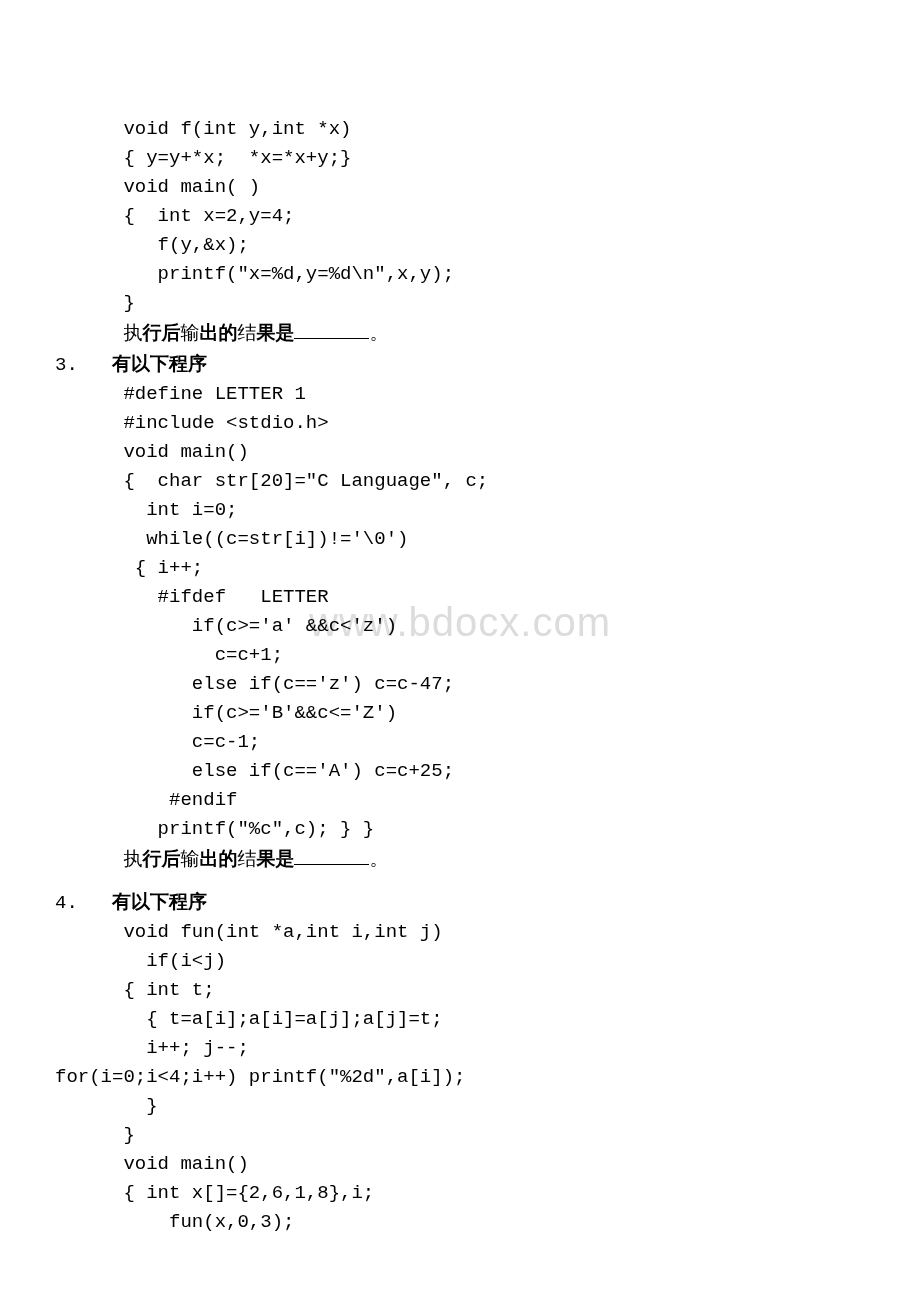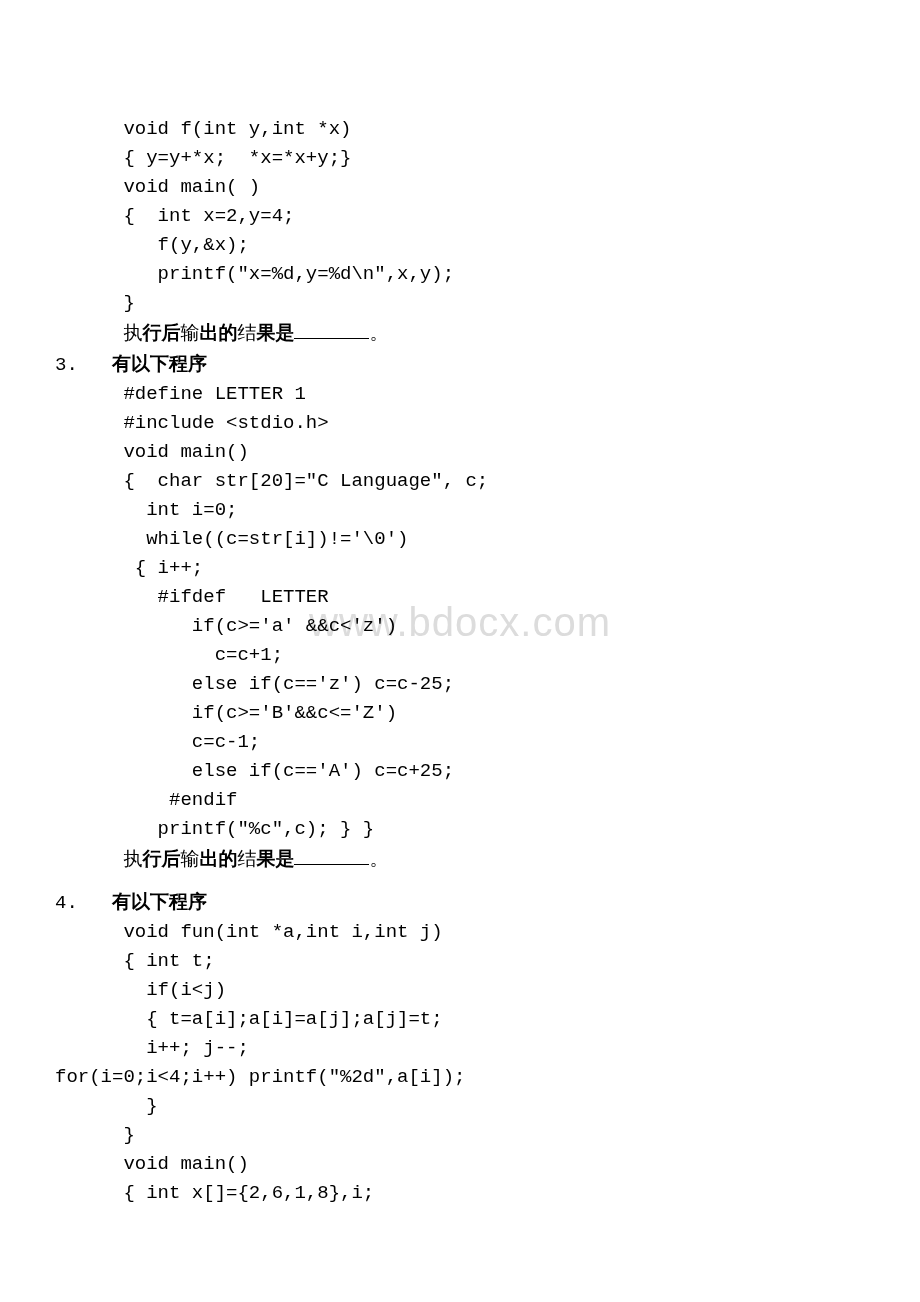--- a/index.html
+++ b/index.html
@@ -71,33 +71,34 @@
   <div class="line mono">      #define LETTER 1</div>
   <div class="line mono">      #include &lt;stdio.h&gt;</div>
   <div class="line mono">      void main()</div>
   <div class="line mono">      {  char str[20]="C Language", c;</div>
   <div class="line mono">        int i=0;</div>
   <div class="line mono">        while((c=str[i])!='\0')</div>
   <div class="line mono">       { i++;</div>
   <div class="line mono">         #ifdef   LETTER</div>
   <div class="line mono">            if(c&gt;='a' &amp;&amp;c&lt;'z')</div>
   <div class="line mono">              c=c+1;</div>
-  <div class="line mono">            else if(c=='z') c=c-25;</div>
+  <div class="line mono">            else if(c=='z') c=c-47;</div>
   <div class="line mono">            if(c&gt;='B'&amp;&amp;c&lt;='Z')</div>
   <div class="line mono">            c=c-1;</div>
   <div class="line mono">            else if(c=='A') c=c+25;</div>
   <div class="line mono">          #endif</div>
   <div class="line mono">         printf("%c",c); } }</div>
   <div class="line"><span>      执</span><span class="bold">行后</span><span>输</span><span class="bold">出的</span><span>结</span><span class="bold">果是</span><span class="blank"></span><span>。</span></div>
 
   <div class="line" style="margin-top:12px"><span>4.   </span><span class="bold">有以下程序</span></div>
   <div class="line mono">      void fun(int *a,int i,int j)</div>
+  <div class="line mono">        if(i&lt;j)</div>
   <div class="line mono">      { int t;</div>
-  <div class="line mono">        if(i&lt;j)</div>
   <div class="line mono">        { t=a[i];a[i]=a[j];a[j]=t;</div>
   <div class="line mono">        i++; j--;</div>
   <div class="line mono">for(i=0;i&lt;4;i++) printf("%2d",a[i]);</div>
   <div class="line mono">        }</div>
   <div class="line mono">      }</div>
   <div class="line mono">      void main()</div>
   <div class="line mono">      { int x[]={2,6,1,8},i;</div>
+  <div class="line mono">          fun(x,0,3);</div>
 
 </div>
 
 </body></html>

